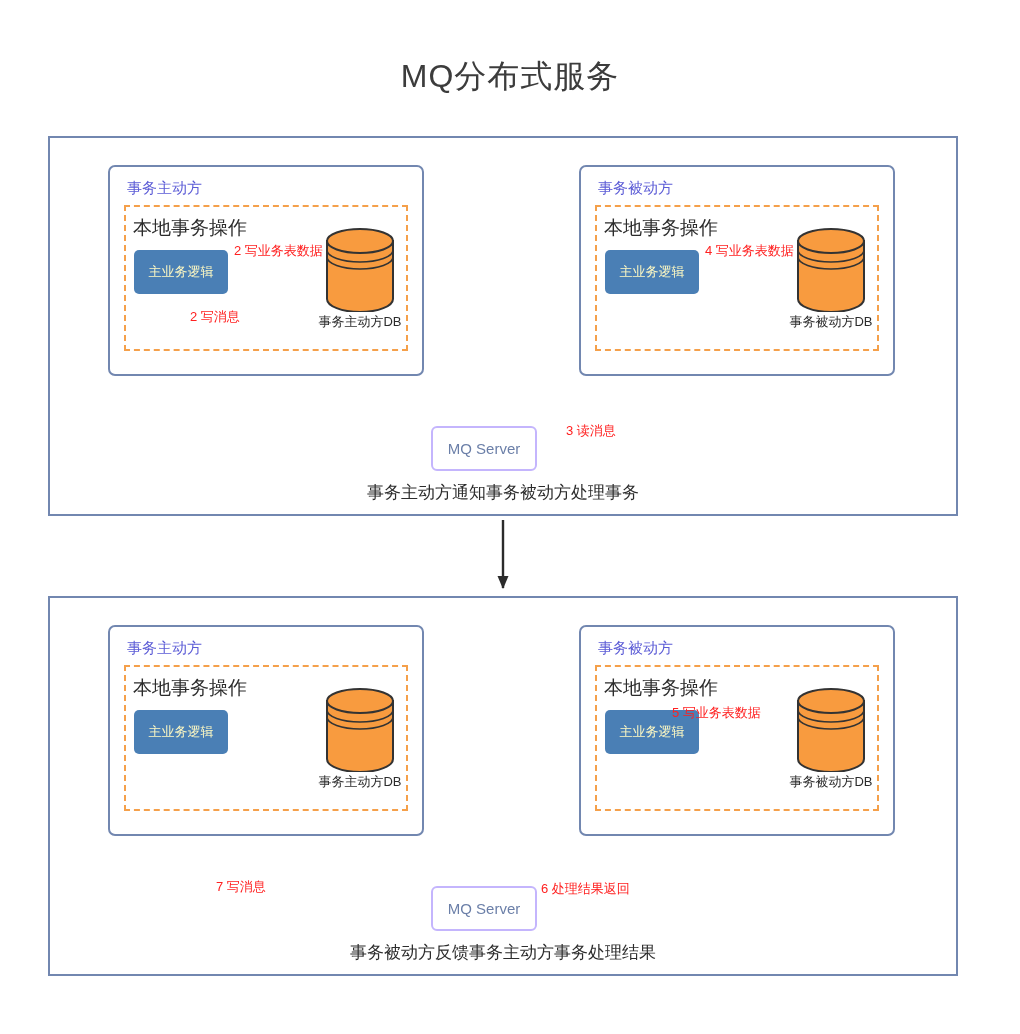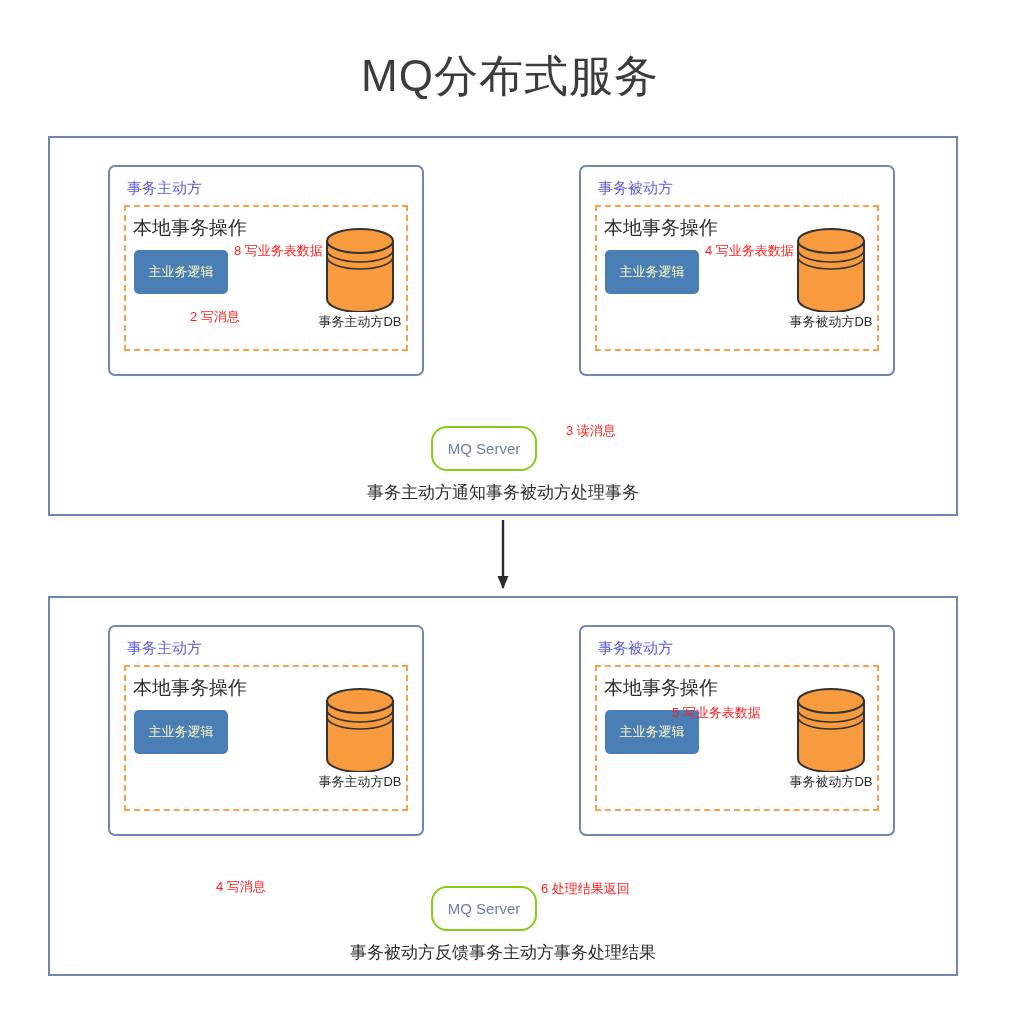--- a/index.html
+++ b/index.html
@@ -19,21 +19,21 @@
     overflow: hidden;
   }
   .abs { position: absolute; }
 
   
   #page-title {
     left: 0;
     top: 56px;
     width: 1020px;
     text-align: center;
-    font-size: 44px;
+    font-size: 32px;
     color: #3c3c3c;
     letter-spacing: 1px;
     line-height: 40px;
   }
 
   
   .section-panel {
     border: 2px solid #7287b0;
     background: #ffffff;
     box-sizing: border-box;
@@ -80,22 +80,22 @@
   .db-cyl { pointer-events: none; }
   .db-caption {
     font-size: 13px;
     color: #2c2c2c;
     text-align: center;
     line-height: 16px;
   }
 
   
   .mq-box {
-    border: 2px solid #84cc16;
-    border-radius: 16px;
+    border: 2px solid #c4b5fd;
+    border-radius: 6px;
     background: #ffffff;
     color: #6b7fa8;
     font-size: 15px;
     display: flex;
     align-items: center;
     justify-content: center;
     box-sizing: border-box;
   }
 
   
@@ -171,21 +171,21 @@
   <div class="abs biz-box" style="left:134px; top:250px; width:94px; height:44px;">主业务逻辑</div>
 
   <svg class="abs db-cyl" style="left:324px; top:228px;" width="72" height="84" viewBox="0 0 72 84" xmlns="http://www.w3.org/2000/svg">
     <path d="M3,13 L3,71 A33,13 0 0 0 69,71 L69,13 Z" fill="#f89b3f" stroke="#333333" stroke-width="2"></path>
     <ellipse cx="36" cy="13" rx="33" ry="12" fill="#f89b3f" stroke="#333333" stroke-width="2"></ellipse>
     <path d="M3,22 A33,12 0 0 0 69,22" fill="none" stroke="#333333" stroke-width="1.6"></path>
     <path d="M3,29 A33,12 0 0 0 69,29" fill="none" stroke="#333333" stroke-width="1.6"></path>
   </svg>
   <div class="abs db-caption" style="left:290px; top:314px; width:140px;">事务主动方DB</div>
 
-  <div class="abs step-label" style="left:234px; top:243px;">8 写业务表数据</div>
+  <div class="abs step-label" style="left:234px; top:243px;">2 写业务表数据</div>
   <div class="abs step-label" style="left:190px; top:309px;">2  写消息</div>
 
   <div class="abs party-panel" style="left:579px; top:165px; width:316px; height:211px;"></div>
   <div class="abs party-title" style="left:598px; top:179px;">事务被动方</div>
   <div class="abs local-box" style="left:595px; top:205px; width:284px; height:146px;"></div>
   <div class="abs local-label" style="left:604px; top:220px;">本地事务操作</div>
   <div class="abs biz-box" style="left:605px; top:250px; width:94px; height:44px;">主业务逻辑</div>
 
   <svg class="abs db-cyl" style="left:795px; top:228px;" width="72" height="84" viewBox="0 0 72 84" xmlns="http://www.w3.org/2000/svg">
     <path d="M3,13 L3,71 A33,13 0 0 0 69,71 L69,13 Z" fill="#f89b3f" stroke="#333333" stroke-width="2"></path>
@@ -229,17 +229,17 @@
     <ellipse cx="36" cy="13" rx="33" ry="12" fill="#f89b3f" stroke="#333333" stroke-width="2"></ellipse>
     <path d="M3,22 A33,12 0 0 0 69,22" fill="none" stroke="#333333" stroke-width="1.6"></path>
     <path d="M3,29 A33,12 0 0 0 69,29" fill="none" stroke="#333333" stroke-width="1.6"></path>
   </svg>
   <div class="abs db-caption" style="left:761px; top:774px; width:140px;">事务被动方DB</div>
 
   <div class="abs step-label" style="left:672px; top:705px;">5 写业务表数据</div>
 
   <div class="abs mq-box" style="left:431px; top:886px; width:106px; height:45px;">MQ Server</div>
   <div class="abs step-label" style="left:541px; top:881px;text-align:right;">6    处理结果返回</div>
-  <div class="abs step-label" style="left:216px; top:879px;">4  写消息</div>
+  <div class="abs step-label" style="left:216px; top:879px;">7  写消息</div>
 
   <div class="abs section-caption" style="left:253px; top:942px; width:500px;">事务被动方反馈事务主动方事务处理结果</div>
 
 </div>
 
 </body></html>

